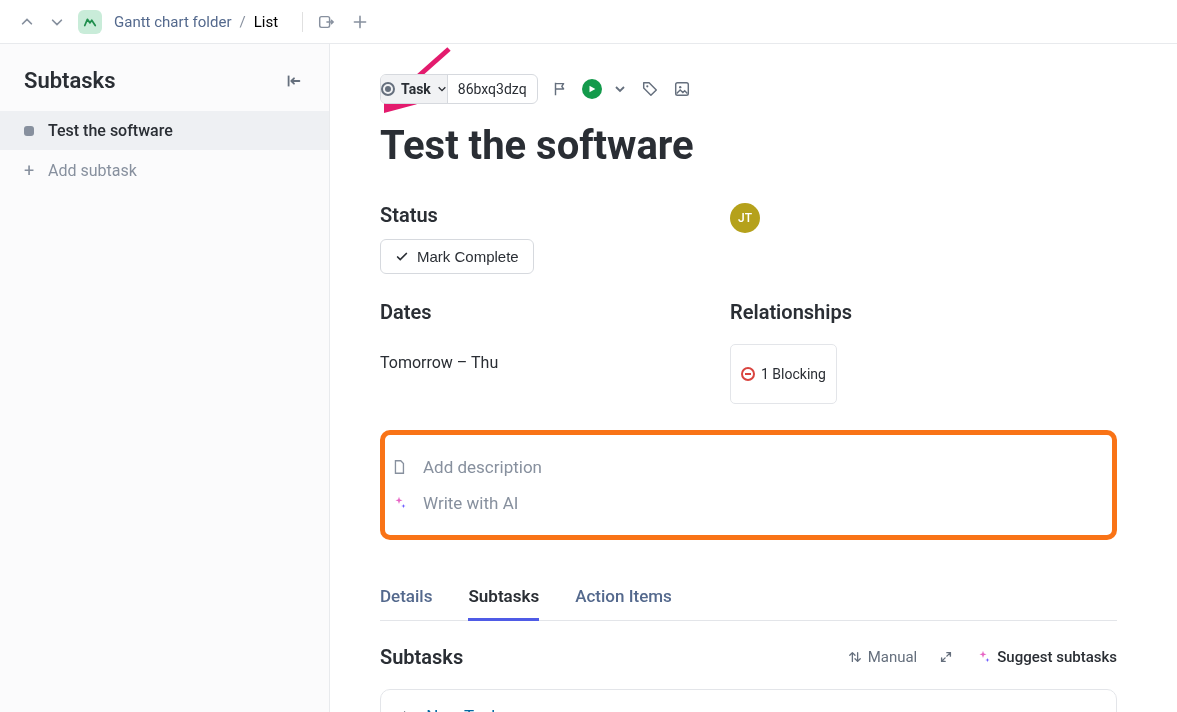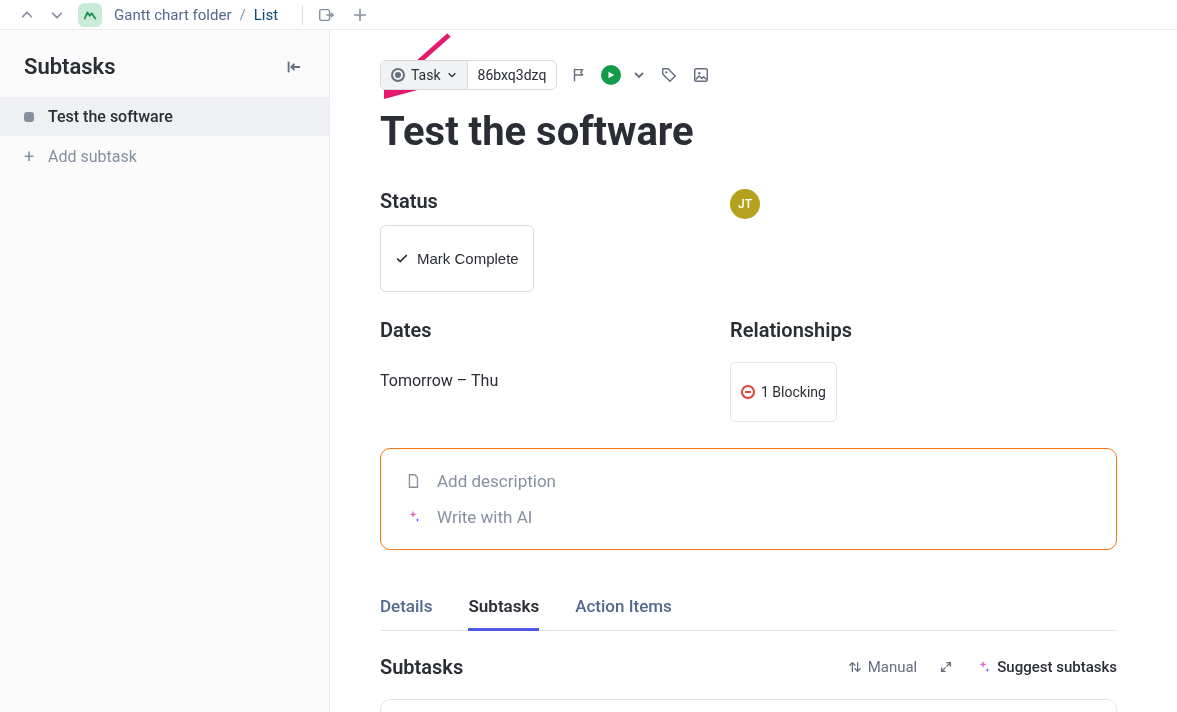--- a/index.html
+++ b/index.html
@@ -1,25 +1,25 @@
 <!DOCTYPE html>
 <html><head>
   <meta charset="utf-8">
   <style>
     * { box-sizing: border-box; margin: 0; padding: 0; }
     body { font-family: -apple-system, BlinkMacSystemFont, "Segoe UI", Roboto, sans-serif; color: #2a2e34; background: #fff; width: 1177px; height: 712px; overflow: hidden; display: flex; flex-direction: column; }
     
     
-    .top-bar { height: 30px; display: flex; align-items: center; padding: 0 18px; gap: 12px; border-bottom: 1px solid #e8eaed; }
+    .top-bar { height: 44px; display: flex; align-items: center; padding: 0 18px; gap: 12px; border-bottom: 1px solid #e8eaed; }
     .nav-chev { width: 18px; height: 18px; display: flex; align-items: center; justify-content: center; color: #87909e; cursor: pointer; }
     .folder-badge { width: 24px; height: 24px; border-radius: 6px; background: #c9ecd9; display: flex; align-items: center; justify-content: center; color: #1f8f4d; }
     .breadcrumb { display: flex; align-items: center; gap: 8px; font-size: 15px; }
     .bc-folder { color: #54698d; }
     .bc-sep { color: #87909e; }
-    .bc-curr { color: #0c4a6e; }
+    .bc-curr { color: #000000; }
     .top-sep { width: 1px; height: 20px; background: #e0e0e0; margin-left: 12px; }
     .top-icon-btn { width: 22px; height: 22px; color: #87909e; display: flex; align-items: center; justify-content: center; cursor: pointer; }
     
     .content-wrap { display: flex; flex: 1; overflow: hidden; }
     
     
     .sidebar { width: 330px; background: #fbfbfc; border-right: 1px solid #e8eaed; padding-top: 24px; }
     .side-header { display: flex; align-items: center; justify-content: space-between; padding: 0 24px 18px 24px; }
     .side-title { font-size: 22px; font-weight: 600; }
     .collapse-icon { width: 22px; height: 22px; color: #656f7d; display: flex; align-items: center; justify-content: center; cursor:pointer;}
@@ -28,43 +28,43 @@
     .side-item .marker { width: 10px; height: 10px; border-radius: 3px; background: #87909e; }
     .side-item .txt { font-size: 16px; font-weight: 500; color: #2a2e34; }
     .side-item .plus-sm { font-size: 18px; color: #87909e; width: 10px; text-align: center; }
     .side-item .sub-txt { font-size: 16px; font-weight: 400; color: #87909e; }
     
     
     .main { flex: 1; padding: 30px 60px 0 50px; overflow: auto; position: relative; }
     
     .task-row { display: flex; align-items: center; gap: 12px; margin-bottom: 18px; position: relative; }
     .task-combo { display: flex; border: 1px solid #d6d9de; border-radius: 6px; overflow: hidden; height: 30px; background: #fff; }
-    .type-btn { display: flex; align-items: center; gap: 6px; padding: 0 10px; background: #f1f2f4; border-right: 1px solid #d6d9de; color: #2a2e34; font-size: 14px; cursor: pointer; }
+    .type-btn { display: flex; align-items: center; gap: 6px; padding: 0 0; background: #f1f2f4; border-right: 1px solid #d6d9de; color: #2a2e34; font-size: 14px; cursor: pointer; font-weight: bold; }
     .type-btn .radio { width: 14px; height: 14px; border-radius: 50%; border: 2px solid #656f7d; display: flex; align-items: center; justify-content: center; }
     .type-btn .radio::after { content:""; width:6px; height:6px; border-radius:50%; background:#656f7d; }
     .id-btn { display: flex; align-items: center; padding: 0 10px; font-size: 14px; color: #2a2e34; }
     .row-icon { width: 20px; height: 20px; color: #656f7d; display: flex; align-items: center; justify-content: center; cursor:pointer; }
     .play-btn { width: 20px; height: 20px; border-radius: 50%; background: #139a4b; display: flex; align-items: center; justify-content: center; color: #fff; cursor:pointer; }
     .play-chev { width: 14px; color: #656f7d; }
     
     .arrow-annotation { position: absolute; left: 54px; top: 0; pointer-events: none; }
     
     .task-title { font-size: 40px; font-weight: 700; margin-bottom: 34px; }
     
     .field-grid { display: flex; gap: 80px; margin-bottom: 26px; }
     .col { min-width: 270px; }
     .flabel { font-size: 20px; font-weight: 600; margin-bottom: 12px; }
-    .status-btn { border: 1px solid #d6d9de; background: #fff; border-radius: 6px; padding: 24px 14px; display: flex; align-items: center; gap: 8px; font-size: 15px; color: #2a2e34; cursor:pointer; }
+    .status-btn { border: 1px solid #d6d9de; background: #fff; border-radius: 6px; padding: 8px 14px; display: flex; align-items: center; gap: 8px; font-size: 15px; color: #2a2e34; cursor:pointer; }
     .avatar { width: 30px; height: 30px; border-radius: 50%; background: #b5a11b; color: #fff; font-size: 12px; font-weight: 500; display:flex; align-items:center; justify-content:center; cursor:pointer;}
     .dates-val { font-size: 16px; color: #2a2e34; margin-top: 29px; }
     .rel-badge { display: inline-flex; align-items: center; gap: 6px; border: 1px solid #e3e5e9; background: #fff; border-radius: 5px; padding: 21px 10px; font-size: 14px; margin-top: 8px; cursor:pointer; }
     .rel-badge .rel-ico { width:14px; height:14px; border:2px solid #d9443f; border-radius:50%; position:relative; }
     .rel-badge .rel-ico::after { content:""; position:absolute; left:2px; right:2px; top:4px; height:2px; background:#d9443f; }
     
-    .desc-box { border: 1px solid #f97316; border-radius: 10px; padding: 14px 24px; margin-top: 14px; }
+    .desc-box { border: 5px solid #f97316; border-radius: 10px; padding: 14px 6px; margin-top: 14px; }
     .desc-line { display: flex; align-items: center; gap: 14px; padding: 8px 0; cursor:pointer; }
     .desc-line .ico { width: 18px; color: #87909e; display:flex; align-items:center; }
     .desc-line .txt { font-size: 17px; color: #87909e; }
     
     
     .tabs { display: flex; gap: 36px; margin-top: 36px; border-bottom: 1px solid #e3e5e9; }
     .tab { padding: 10px 0 14px 0; font-size: 17px; font-weight: 500; color: #54698d; cursor: pointer; }
     .tab.active { color: #2a2e34; font-weight: 600; border-bottom: 3px solid #4f5be6; margin-bottom: -1px; padding-bottom:12px;}
     
     .subtask-bar { display: flex; align-items: center; justify-content: space-between; margin-top: 24px; }

